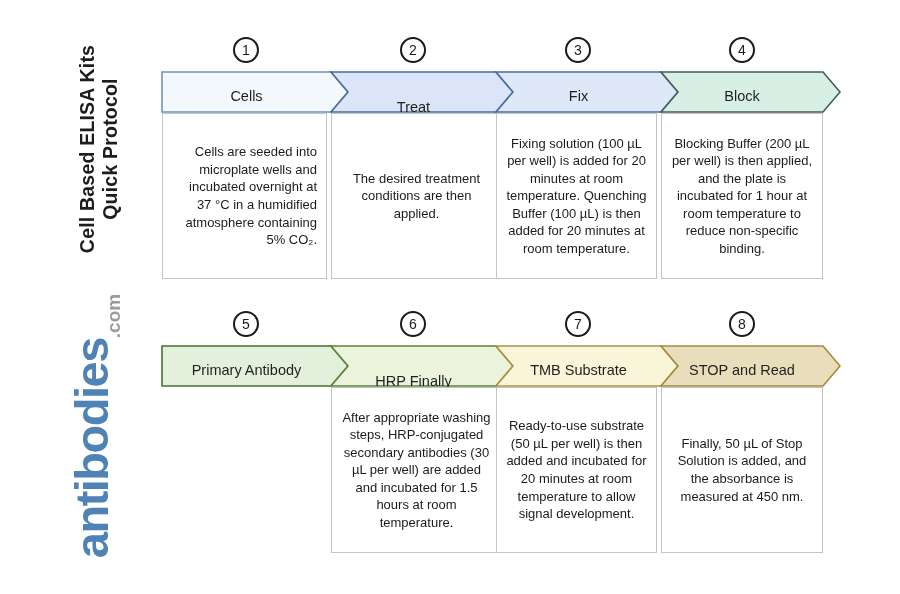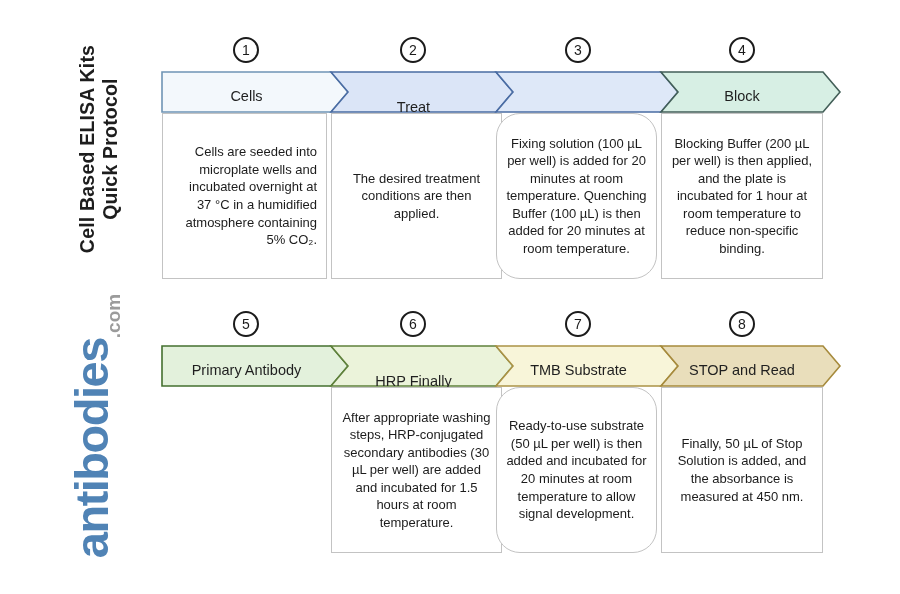--- a/index.html
+++ b/index.html
@@ -63,21 +63,21 @@
   .r2.desc-box { top:387px; }
 
   
   .c1.arrow-label { left:162px; width:169px; }
   .c2.arrow-label { left:331px; width:165px;margin-top:11px; }
   .c3.arrow-label { left:496px; width:165px; }
   .c4.arrow-label { left:661px; width:162px; }
 
   .c1.desc-box { left:162px; width:165px;text-align:right; }
   .c2.desc-box { left:331px; width:171px; }
-  .c3.desc-box { left:496px; width:161px;border-radius:24px; }
+  .c3.desc-box { left:496px; width:161px; }
   .c4.desc-box { left:661px; width:162px; }
 
   .c1.num-circle { left:233px; }
   .c2.num-circle { left:400px; }
   .c3.num-circle { left:565px; }
   .c4.num-circle { left:729px; }
 </style>
 </head>
 <body>
 
@@ -120,20 +120,21 @@
     </g>
   </svg>
 
   <div class="num-circle r1 c1">1</div>
   <div class="num-circle r1 c2">2</div>
   <div class="num-circle r1 c3">3</div>
   <div class="num-circle r1 c4">4</div>
 
   <div class="arrow-label r1 c1">Cells</div>
   <div class="arrow-label r1 c2">Treat</div>
+  <div class="arrow-label r1 c3">Fix</div>
   <div class="arrow-label r1 c4">Block</div>
 
   <div class="desc-box r1 c1">Cells are seeded into microplate wells and incubated overnight at 37 °C in a humidified atmosphere containing 5% CO₂.</div>
   <div class="desc-box r1 c2">The desired treatment conditions are then applied.</div>
   <div class="desc-box r1 c3">Fixing solution (100 µL per well) is added for 20 minutes at room temperature. Quenching Buffer (100 µL) is then added for 20 minutes at room temperature.</div>
   <div class="desc-box r1 c4">Blocking Buffer (200 µL per well) is then applied, and the plate is incubated for 1 hour at room temperature to reduce non-specific binding.</div>
 
   <div class="num-circle r2 c1">5</div>
   <div class="num-circle r2 c2">6</div>
   <div class="num-circle r2 c3">7</div>

